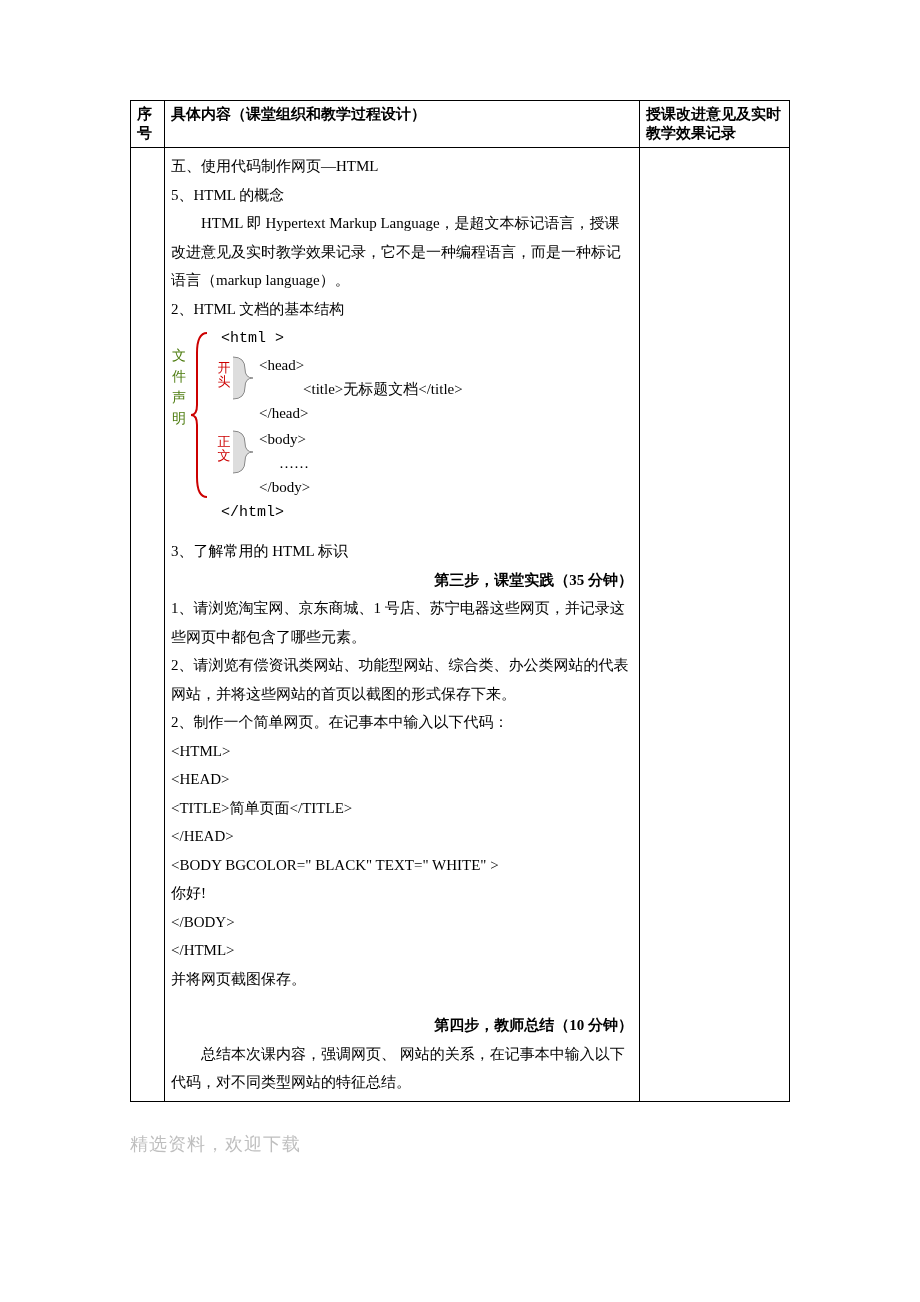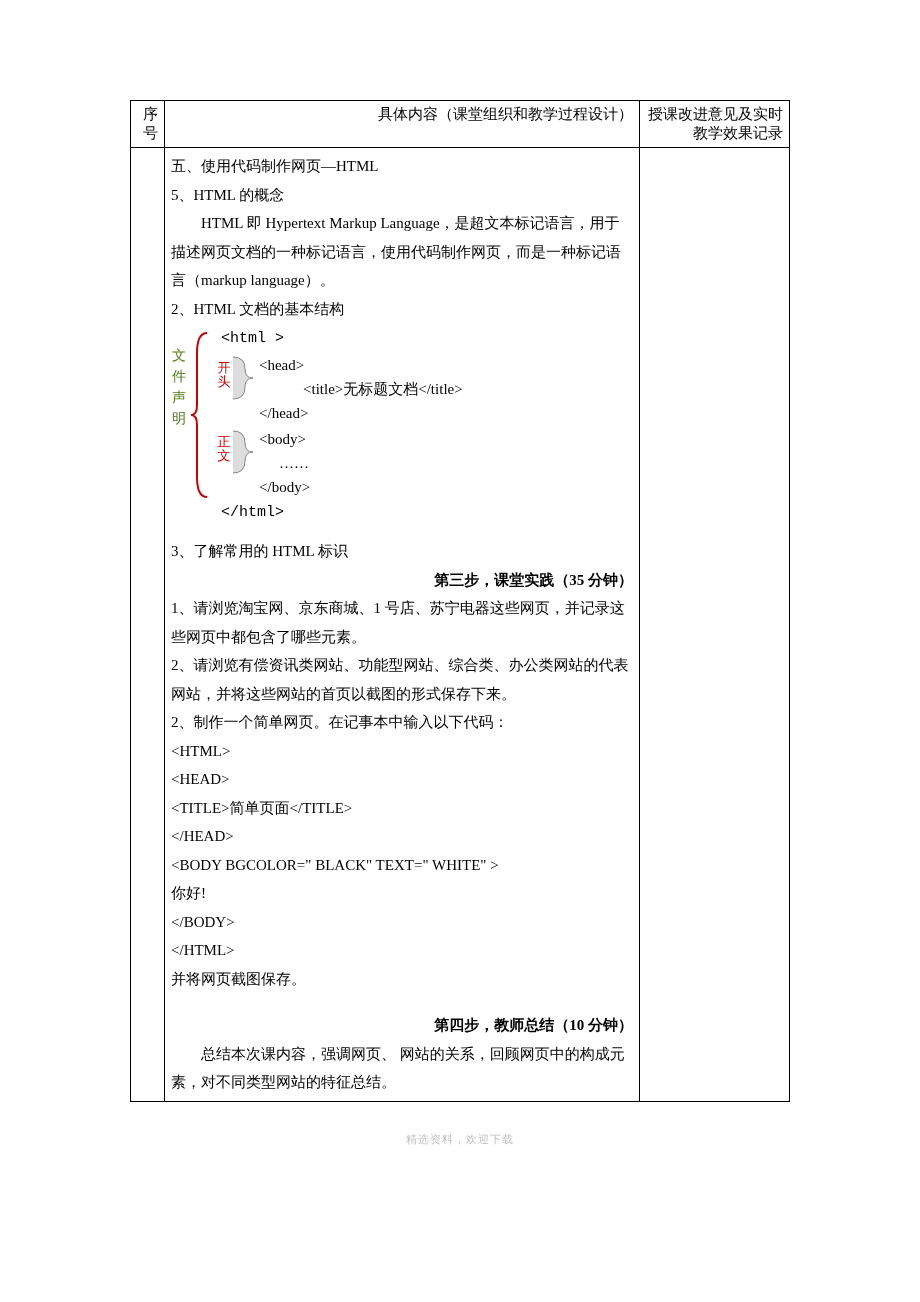--- a/index.html
+++ b/index.html
@@ -18,22 +18,22 @@
     border-collapse: collapse;
     width: 100%;
     table-layout: fixed;
   }
   table.main td, table.main th {
     border: 1px solid #000;
     vertical-align: top;
     padding: 4px 6px;
   }
   th {
-    font-weight: normal;
-    text-align: right;
+    font-weight: bold;
+    text-align: left;
   }
   .col-seq { width: 34px; }
   .col-notes { width: 150px; }
   .content-cell {
     padding: 8px 10px 20px 10px;
     line-height: 1.9;
   }
   .bold { font-weight: bold; text-align: right; }
   .indent { text-indent: 2em; }
   .struct {
@@ -78,23 +78,22 @@
   }
   .sub .brace-sub {
     position: absolute;
     left: 14px;
     top: 2px;
     width: 24px;
     height: 46px;
   }
   .sub .brace-sub svg { width: 100%; height: 100%; }
   .footer {
-    text-align: center;
     color: #bfbfbf;
-    font-size: 11px;
+    font-size: 18px;
     margin-top: 30px;
     letter-spacing: 1px;
     font-family: "SimSun", serif;
   }
 </style>
 </head>
 <body>
 
 <div class="page">
   <table class="main">
@@ -108,21 +107,21 @@
       <th>序号</th>
       <th>具体内容（课堂组织和教学过程设计）</th>
       <th>授课改进意见及实时教学效果记录</th>
     </tr>
     <tr>
       <td></td>
       <td class="content-cell">
 
         <div>五、使用代码制作网页—HTML</div>
         <div>5、HTML 的概念</div>
-        <div class="indent">HTML 即 Hypertext Markup Language，是超文本标记语言，用于描述网页文档的一种标记语言，使用代码制作网页，而是一种标记语言（markup language）。</div>
+        <div class="indent">HTML 即 Hypertext Markup Language，是超文本标记语言，授课改进意见及实时教学效果记录，它不是一种编程语言，而是一种标记语言（markup language）。</div>
         <div>2、HTML 文档的基本结构</div>
 
         <div class="struct">
           <div class="file-label">文件声明</div>
           <div class="brace-main">
             <svg viewBox="0 0 20 168" preserveAspectRatio="none">
               <path d="M18 2 Q8 2 8 22 L8 74 Q8 84 2 84 Q8 84 8 94 L8 146 Q8 166 18 166" fill="none" stroke="#c00" stroke-width="2"></path>
             </svg>
           </div>
 
@@ -168,21 +167,21 @@
         <div>&lt;BODY  BGCOLOR=" BLACK"  TEXT=" WHITE" &gt;</div>
         <div>你好!</div>
         <div>&lt;/BODY&gt;</div>
         <div>&lt;/HTML&gt;</div>
 
         <div>并将网页截图保存。</div>
 
         <div style="height:18px"></div>
 
         <div class="bold">第四步，教师总结（10 分钟）</div>
-        <div class="indent">总结本次课内容，强调网页、 网站的关系，回顾网页中的构成元素，对不同类型网站的特征总结。</div>
+        <div class="indent">总结本次课内容，强调网页、 网站的关系，在记事本中输入以下代码，对不同类型网站的特征总结。</div>
 
       </td>
       <td></td>
     </tr>
   </tbody>
     </table>
 
   <div class="footer">精选资料，欢迎下载</div>
 </div>
 

